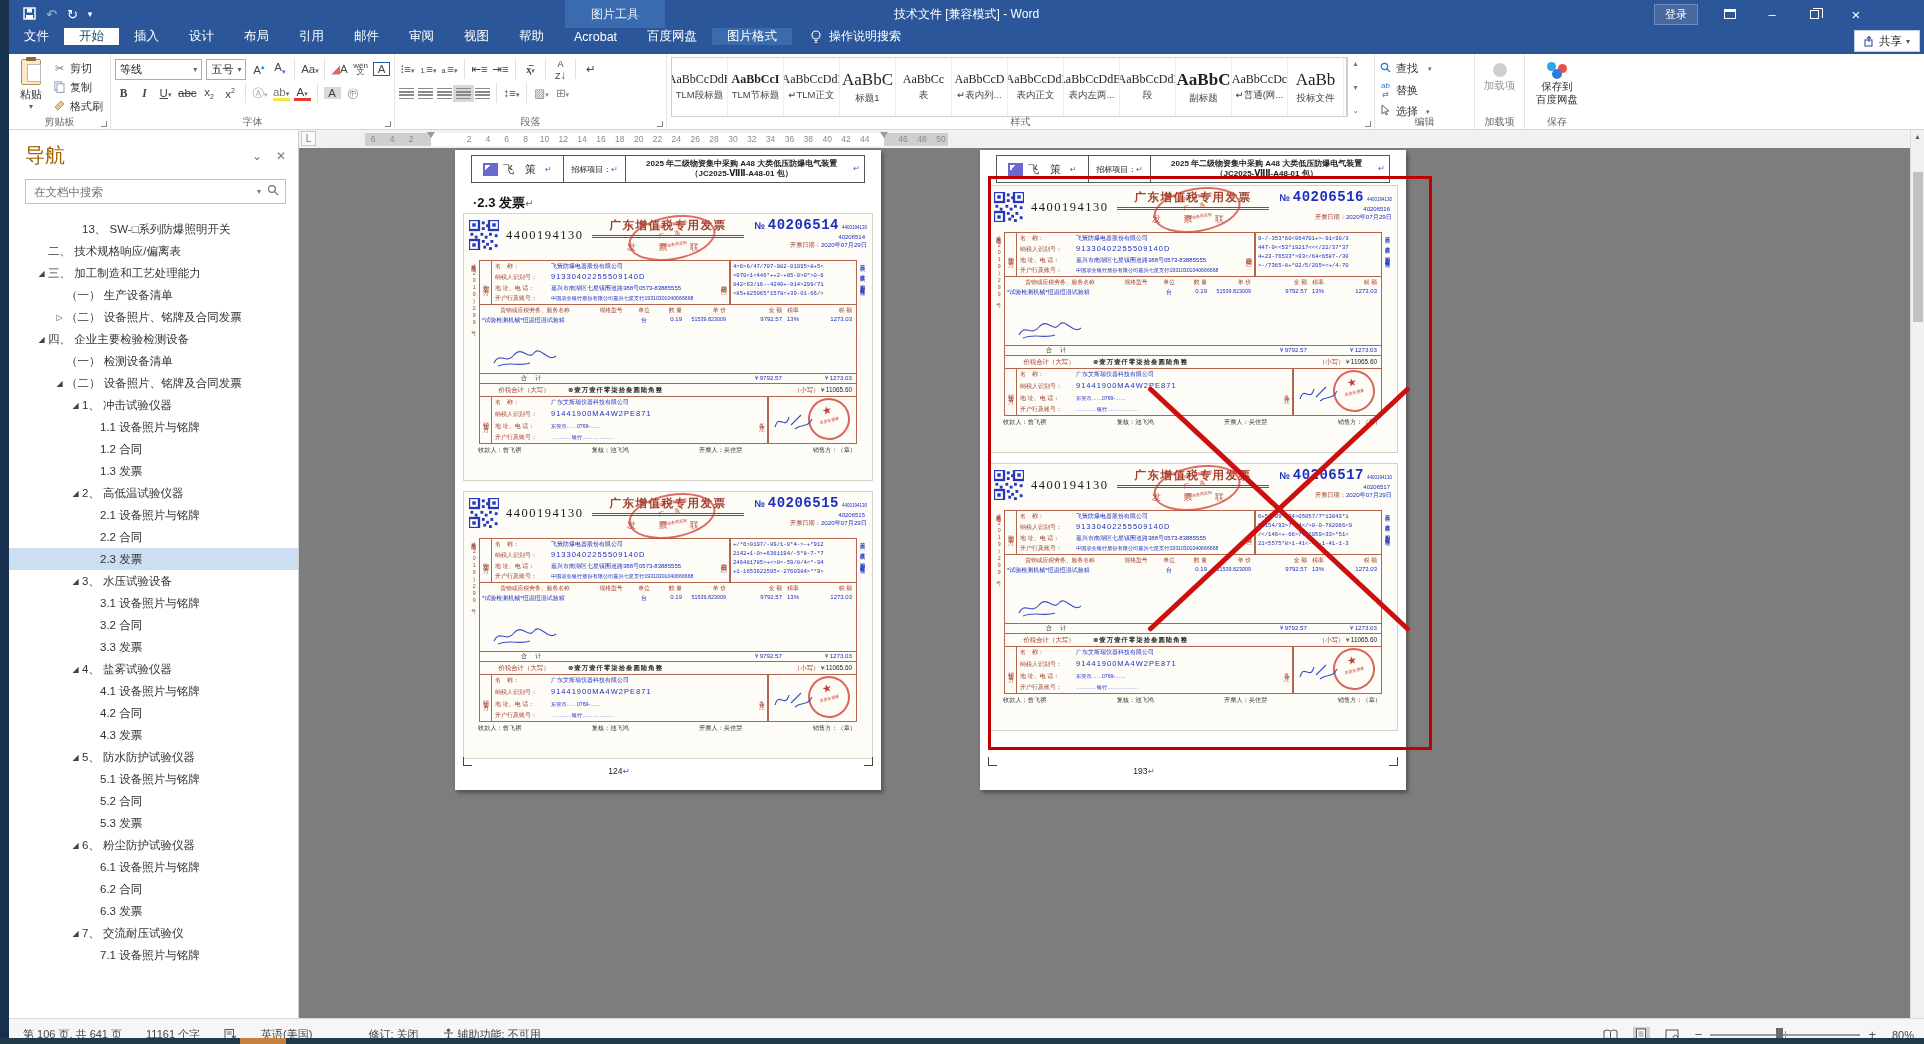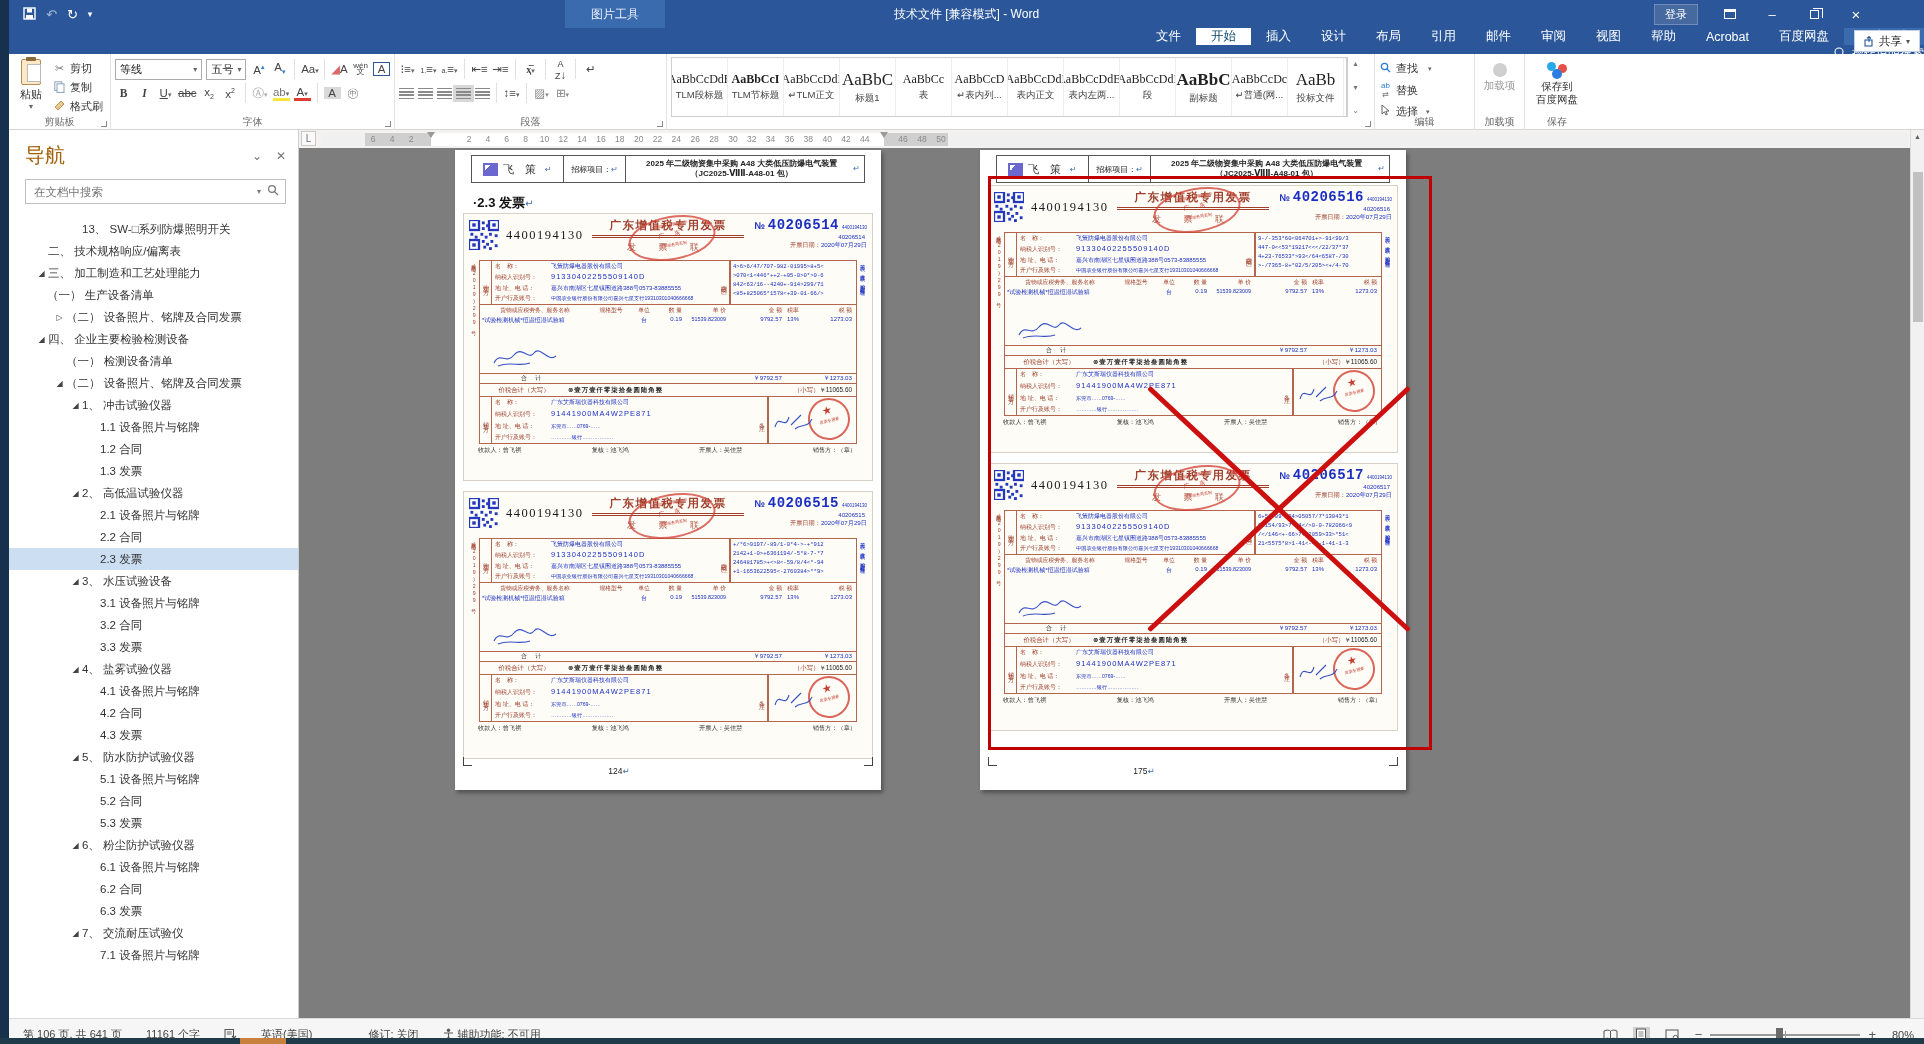--- a/index.html
+++ b/index.html
@@ -19,21 +19,21 @@
   .tb-title{position:absolute;left:0;right:0;top:0;height:28px;display:flex;align-items:center;justify-content:center;
             color:#ffffff;font-size:12px;pointer-events:none;}
   .tb-right{position:absolute;right:58px;top:0;height:28px;display:flex;align-items:center;gap:22px;}
   .signin{background:#46699f;border:1px solid #6f8cba;color:#fff;font-size:11px;padding:2px 10px;}
   .winbtn{color:#fff;font-size:13px;width:20px;text-align:center;}
   .restore-box{display:inline-block;width:9px;height:9px;border:1px solid #fff;position:relative;}
   .restore-box:before{content:"";position:absolute;left:2px;top:-3px;width:9px;height:9px;border:1px solid #fff;border-bottom:none;border-left:none;}
   .ribbonopts{display:inline-block;width:12px;height:10px;border:1px solid #fff;border-top:3px solid #fff;}
 
   
-  .tabrow{position:absolute;left:9px;top:28px;width:1915px;height:26px;background:#2b579a;display:flex;align-items:flex-end;flex-direction:column;}
+  .tabrow{position:absolute;left:9px;top:28px;width:1915px;height:26px;background:#2b579a;display:flex;align-items:flex-start;}
   .rtab{color:#fff;font-size:12.5px;padding:0 15px;display:flex;align-items:center;}
   .rtab.active{background:#fff;color:#0c4a6e;}
   .rtab.context{background:#3a6bae;}
   .tellme{display:flex;align-items:center;gap:7px;color:#fff;font-size:12px;margin-left:18px;}
   .share-box{position:absolute;right:4px;top:2px;width:66px;height:22px;background:#fff;border:1px solid #c3cfe3;
              display:flex;align-items:center;justify-content:center;gap:4px;font-size:11.5px;color:#222;}
 
   
   .ribbon{position:absolute;left:9px;top:54px;width:1915px;height:76px;background:#fff;border-bottom:1px solid #d5d5d5;display:flex;}
   .grp{position:relative;height:76px;border-right:1px solid #e3e3e3;padding:3px 4px 14px;flex:none;}
@@ -432,20 +432,21 @@
               <div class="gsample big">AaBb</div>
               <div class="glabel">投标文件</div>
             </div>
           </div>
         <div class="gscroll">
             <span>▴</span>
             <span>▾</span>
             <span>⌄</span>
           </div>
       </div>
+      <div class="grp-label">样式</div>
       <span class="dlg"></span>
     </div>
 
     <div class="grp" style="width:100px;">
       <div class="editrows">
         <div class="sbtn">
             <span class="ic"><svg width="11" height="11" viewBox="0 0 11 11">
                 <circle cx="4.5" cy="4.5" r="3.2" fill="none" stroke="#2b79d7" stroke-width="1.2"></circle>
                 <line x1="7" y1="7" x2="10" y2="10" stroke="#2b79d7" stroke-width="1.2"></line>
               </svg></span>
@@ -510,21 +511,21 @@
             <span>13、 SW-□系列防爆照明开关</span>
           </div>
           <div class="nav-row" style="padding-left: 26px;">
             <span class="tw"></span>
             <span>二、 技术规格响应/偏离表</span>
           </div>
           <div class="nav-row" style="padding-left: 26px;">
             <span class="tw">◢</span>
             <span>三、 加工制造和工艺处理能力</span>
           </div>
-          <div class="nav-row" style="padding-left: 25px;">
+          <div class="nav-row" style="padding-left: 44px;">
             <span class="tw"></span>
             <span>（一） 生产设备清单</span>
           </div>
           <div class="nav-row" style="padding-left: 44px;">
             <span class="tw">▷</span>
             <span>（二） 设备照片、铭牌及合同发票</span>
           </div>
           <div class="nav-row" style="padding-left: 26px;">
             <span class="tw">◢</span>
             <span>四、 企业主要检验检测设备</span>
@@ -1363,21 +1364,21 @@
       <span>销售方：（章）</span>
     </div>
   </div>
 </div>
           <div class="big-x">
               <i class="a"></i>
               <i class="b"></i>
             </div>
           <span class="cornerL l"></span>
             <span class="cornerL r"></span>
-          <div class="pg-num"><span>175</span><span class="pm">↵</span></div>
+          <div class="pg-num"><span>193</span><span class="pm">↵</span></div>
         </div>
 
         <div class="red-rect"></div>
       </div>
 
       <div class="vscroll" style="position:absolute;right:0;top:0;height:100%;">
         <span class="arrow">▲</span>
         <div class="vthumb"></div>
       </div>
     </div>

